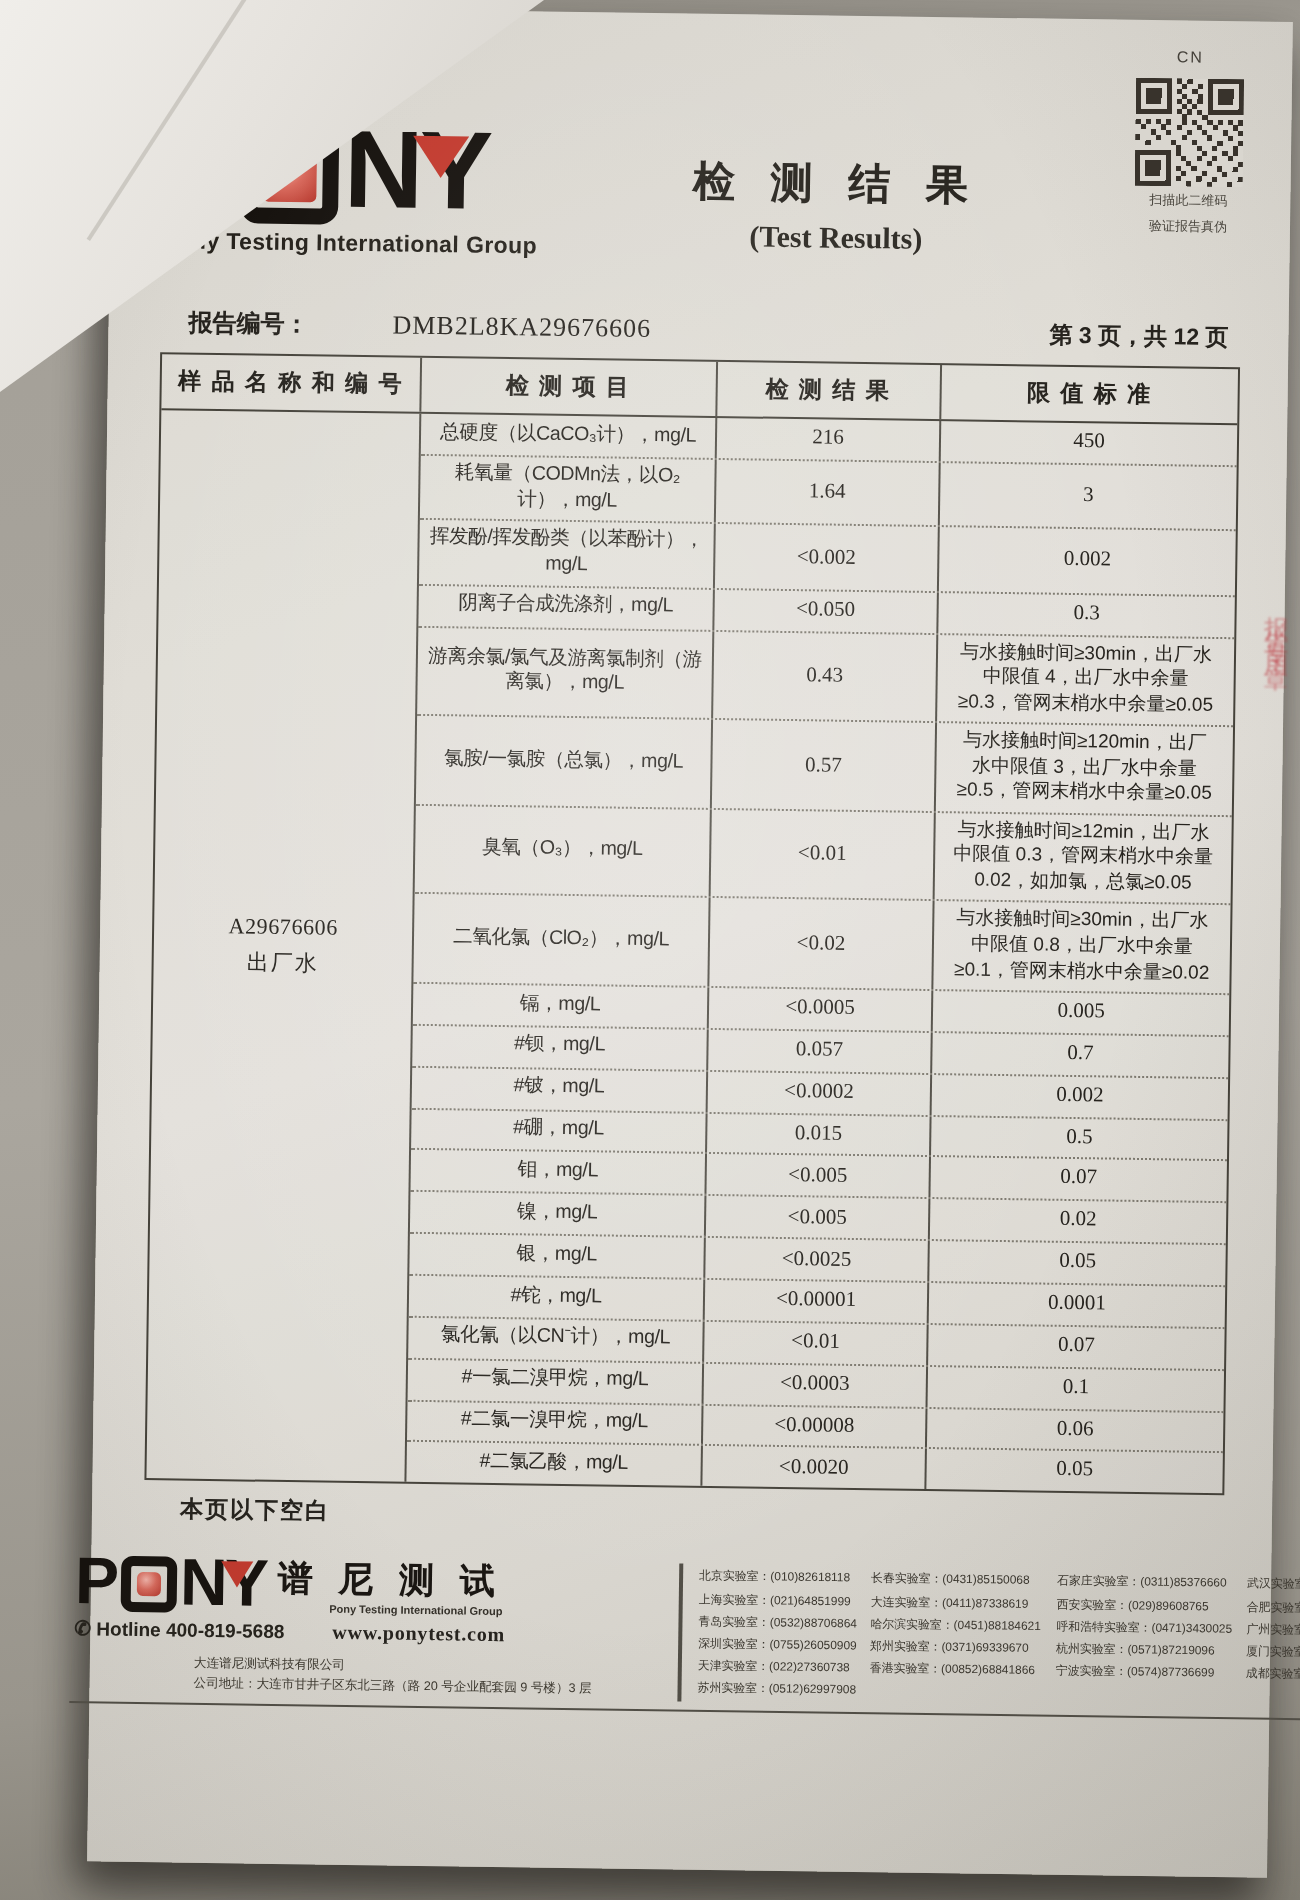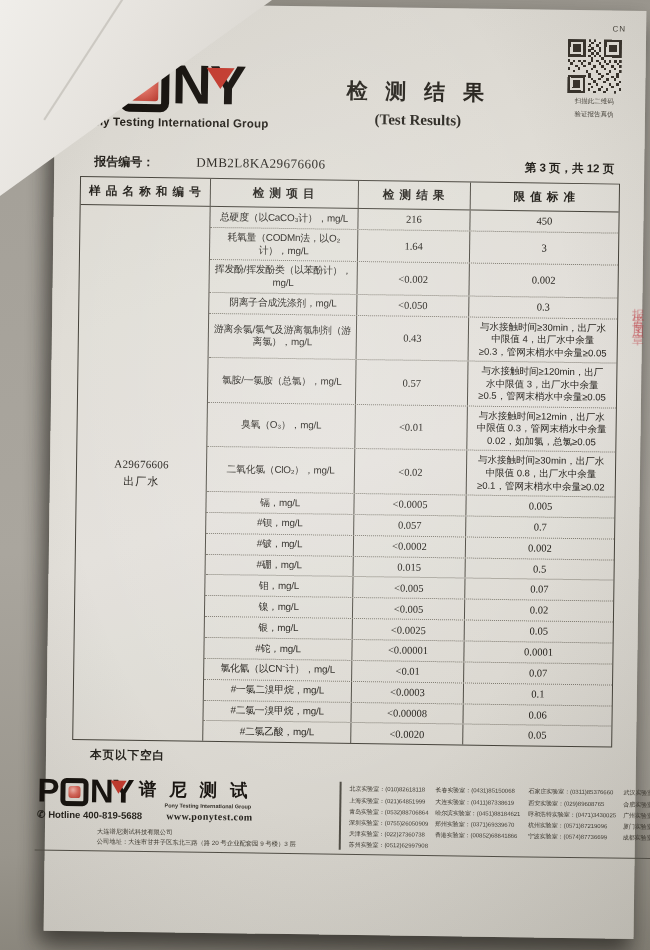--- a/index.html
+++ b/index.html
@@ -40,21 +40,21 @@
     background:radial-gradient(circle at 38% 32%,#f3b4aa 0%,#d96a5d 45%,#b5372c 100%);}
   .l-y{position:relative;}
   .y-tri{position:absolute;left:-3px;top:7px;width:0;height:0;
     border-left:14px solid transparent;border-right:14px solid transparent;border-top:21px solid #c23a2e;}
   .logo-sub{font-size:11.5px;font-weight:bold;color:#26221c;margin-top:4px;letter-spacing:.2px;}
   .title-wrap{width:158px;text-align:center;margin-left:6px;margin-top:14px;}
   .t-cn{font-size:21px;font-weight:bold;letter-spacing:6px;color:#28251f;white-space:nowrap;}
   .t-en{font-family:"Liberation Serif",serif;font-size:15px;font-weight:bold;margin-top:6px;color:#2b2822;}
   
   .qr-block{position:absolute;top:14px;right:20px;width:62px;text-align:center;z-index:3;}
-  .cn-mark{font-size:8px;color:#45413a;text-align:right;margin-bottom:6px;letter-spacing:1px;}
+  .cn-mark{font-size:8px;color:#45413a;text-align:center;margin-bottom:6px;letter-spacing:1px;}
   .qr{width:54px;height:54px;margin:0 auto;display:block;}
   .qr-cap{font-size:6.5px;color:#4a463e;line-height:1.5;margin-top:3px;white-space:nowrap;}
   
   .rep{display:flex;align-items:baseline;margin-top:26px;padding:0 6px 0 14px;}
   .rep-label{font-size:12px;font-weight:bold;}
   .rep-num{font-family:"Liberation Serif",serif;font-size:13px;margin-left:42px;letter-spacing:.5px;}
   .rep-page{margin-left:auto;font-size:11.5px;font-weight:bold;}
   
   .tbl{margin-top:6px;border:1.7px solid #45423a;background:rgba(255,255,255,.06);}
   .thead{display:grid;grid-template-columns:24% 27.4% 20.9% 27.7%;border-bottom:1.4px solid #45423a;}

